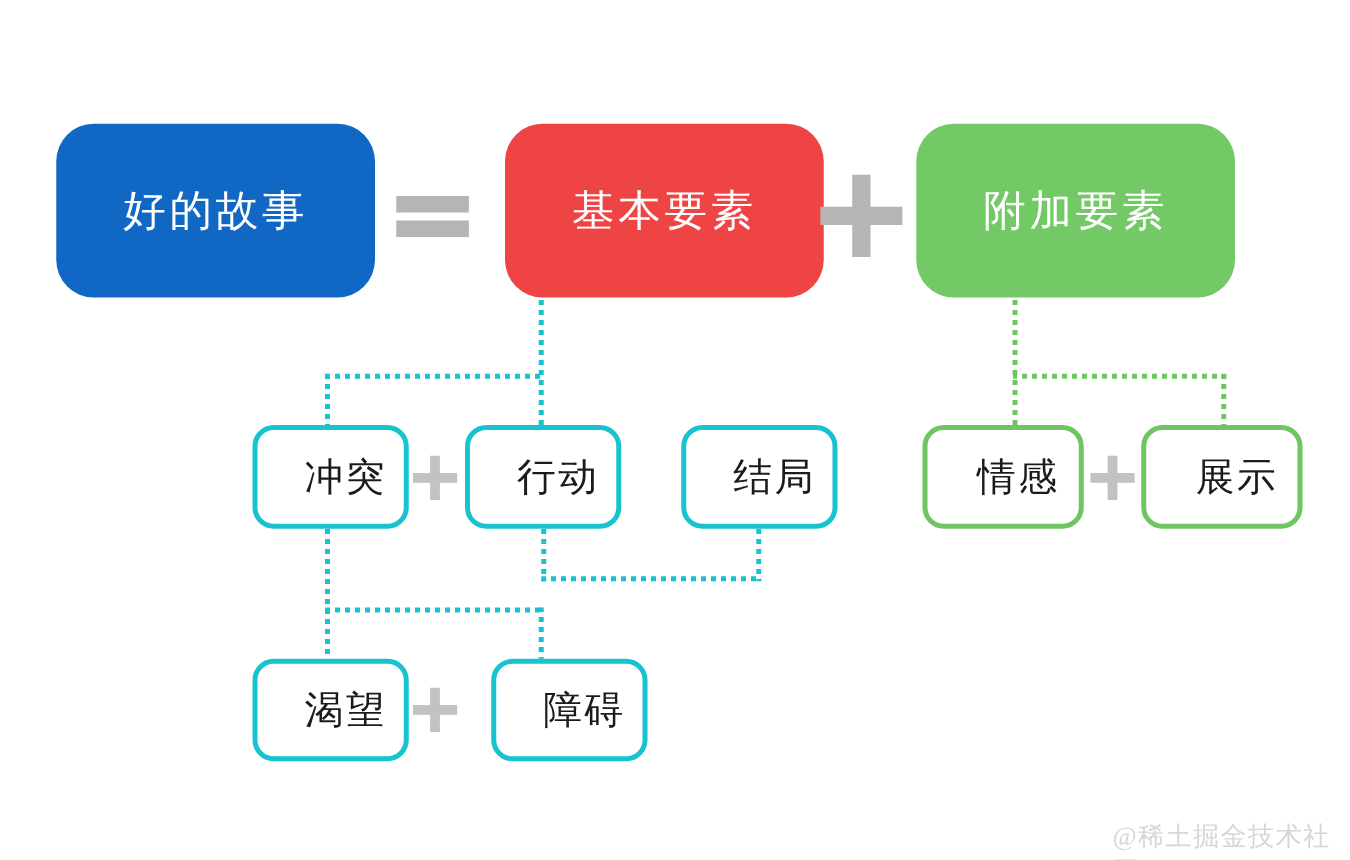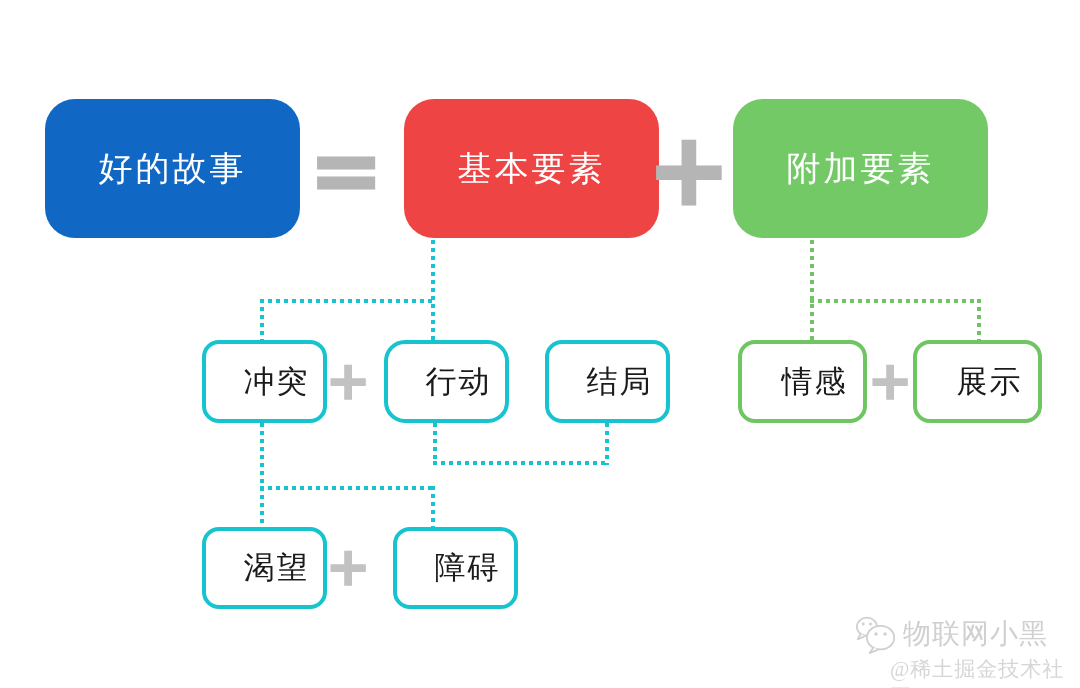--- a/index.html
+++ b/index.html
@@ -35,21 +35,21 @@
     border-radius:17px;
     box-sizing:border-box;
     display:flex;align-items:center;justify-content:center;
     color:#1b1b1b;
     font-size:31px;
     letter-spacing:2px;
     padding-left:24px;
   }
   .box-l2.green{border-color:#6ec562;}
   #n-conflict{left:202px;top:340px;}
-  #n-action{left:384px;top:340px;border-radius:21px;}
+  #n-action{left:372px;top:340px;}
   #n-ending{left:545px;top:340px;}
   #n-emotion{left:738px;top:340px;width:129px;}
   #n-show{left:913px;top:340px;width:129px;}
   #n-desire{left:202px;top:527px;height:82px;}
   #n-obstacle{left:372px;top:527px;height:82px;margin-left:21px;}
 
   
   .op{
     position:absolute;
     display:flex;align-items:center;justify-content:center;
@@ -166,28 +166,15 @@
   </div>
 
   <div class="box-l2 green" id="n-show">
     <span>展示</span>
   </div>
   <div class="op op-small" id="op-plus-4">+</div>
   <div class="box-l2" id="n-obstacle">
     <span>障碍</span>
   </div>
 
-  <div class="wm-row1">
-    <svg class="wm-icon" width="44" height="40" viewBox="0 0 48 44" fill="none">
-      <ellipse cx="14" cy="14" rx="11" ry="10" stroke="#d0d0d0" stroke-width="2" fill="#ffffff"></ellipse>
-      <path d="M7 22 L4 28 L12 24" stroke="#d0d0d0" stroke-width="2" fill="#ffffff" stroke-linejoin="round"></path>
-      <circle cx="10" cy="11" r="1.6" fill="#d0d0d0"></circle>
-      <circle cx="18" cy="11" r="1.6" fill="#d0d0d0"></circle>
-      <ellipse cx="29" cy="26" rx="15" ry="13" stroke="#d0d0d0" stroke-width="2" fill="#ffffff"></ellipse>
-      <path d="M21 37 L17 43 L27 39" stroke="#d0d0d0" stroke-width="2" fill="#ffffff" stroke-linejoin="round"></path>
-      <circle cx="24" cy="22" r="1.9" fill="#d0d0d0"></circle>
-      <circle cx="34" cy="22" r="1.9" fill="#d0d0d0"></circle>
-    </svg>
-    <span>物联网小黑</span>
-  </div>
   <div class="wm-row2">@稀土掘金技术社区</div>
 
 </div>
 
 </body></html>

